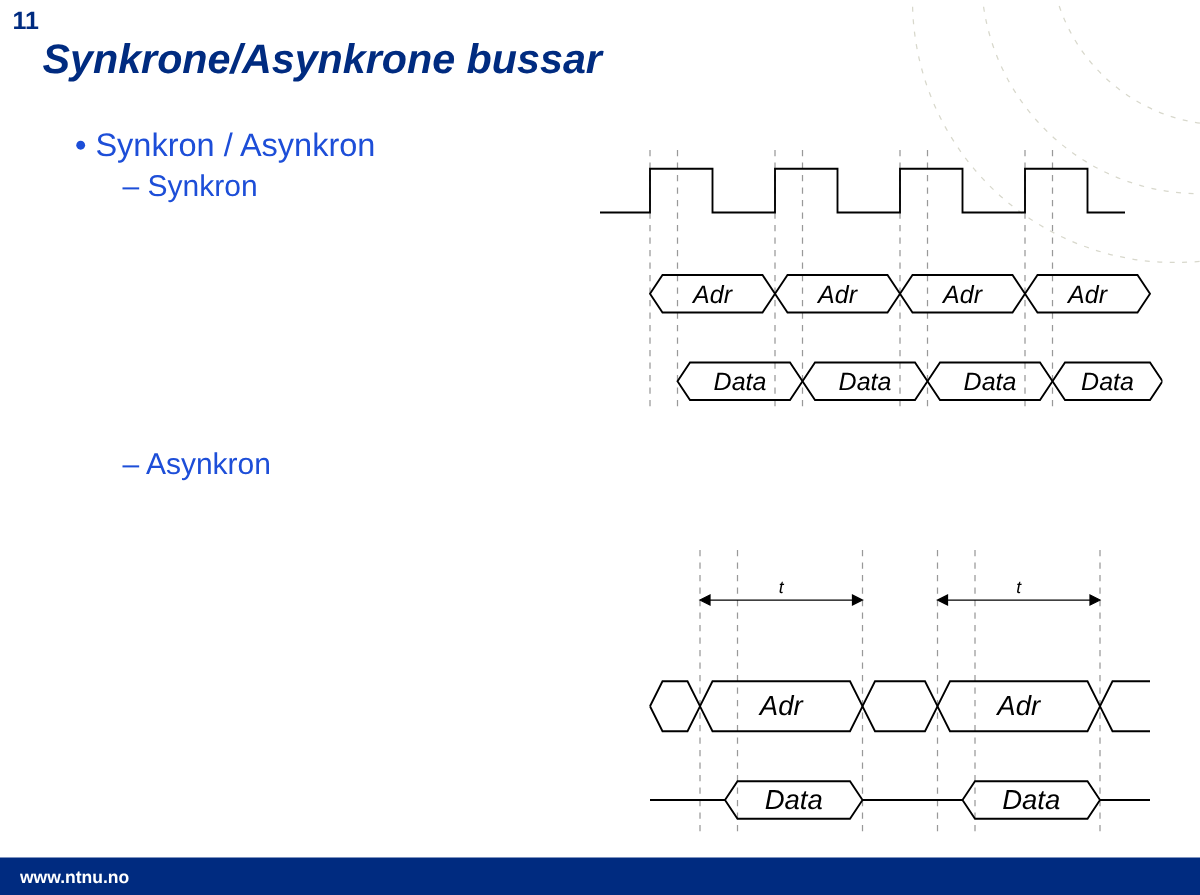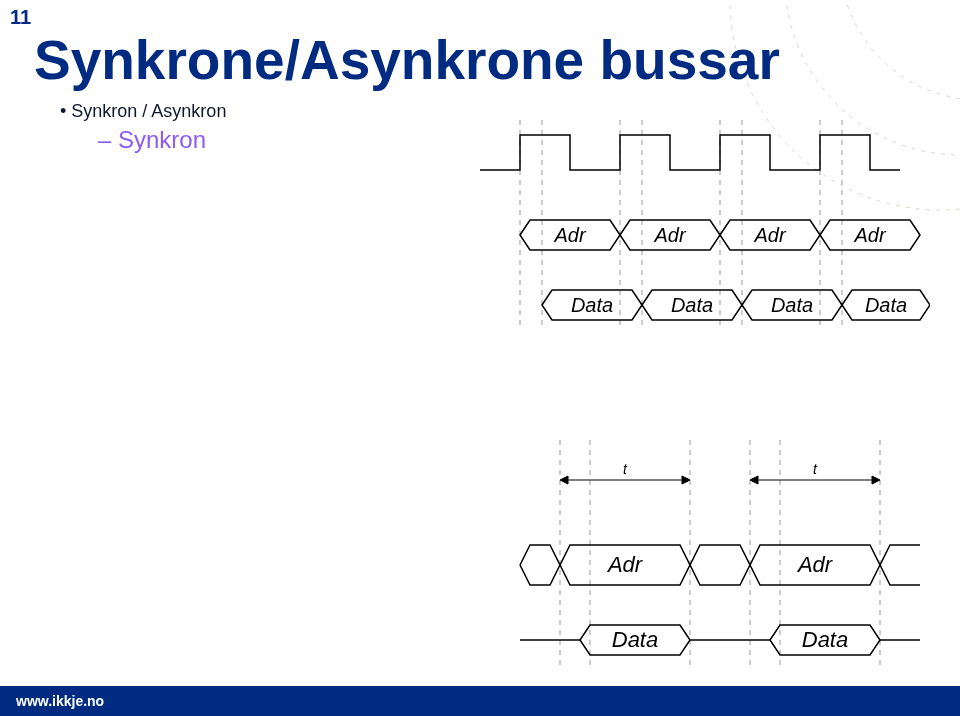--- a/index.html
+++ b/index.html
@@ -16,42 +16,43 @@
     top: 6px;
     left: 10px;
     font-size: 20px;
     color: #002b80;
     font-weight: bold;
   }
   .title {
     position: absolute;
     top: 28px;
     left: 34px;
-    font-size: 55px;
+    font-size: 33px;
     font-weight: bold;
     color: #002b80;
+    font-style: italic;
   }
   .content {
     position: absolute;
     top: 95px;
     left: 40px;
     width: 880px;
   }
   .bullet-l1 {
-    font-size: 18px;
-    color: #0f172a;
+    font-size: 26px;
+    color: #1d4ed8;
     margin-left: 20px;
     margin-top: 6px;
   }
   .bullet-l1::before {
     content: "• ";
   }
   .bullet-l2 {
     font-size: 24px;
-    color: #8b5cf6;
+    color: #1d4ed8;
     margin-left: 58px;
     margin-top: 4px;
   }
   .bullet-l2::before {
     content: "– ";
   }
   .bullet-l3 {
     font-size: 20px;
     color: #000;
     margin-left: 104px;
@@ -103,20 +104,21 @@
 </svg>
 </div>
 
 <div class="page-number">11</div>
 <div class="title">Synkrone/Asynkrone bussar</div>
 
 <div class="content">
   <div class="bullet-l1">Synkron / Asynkron</div>
   <div class="bullet-l2">Synkron</div>
   <div style="height:190px"></div>
+  <div class="bullet-l2">Asynkron</div>
 </div>
 
 <div class="diagram sync-diagram">
 <svg viewBox="0 0 460 210" width="460" height="210">
 
   <g stroke="#999" stroke-width="1" stroke-dasharray="5 5">
     <line x1="50" y1="0" x2="50" y2="210"></line>
     <line x1="72" y1="0" x2="72" y2="210"></line>
     <line x1="150" y1="0" x2="150" y2="210"></line>
     <line x1="172" y1="0" x2="172" y2="210"></line>
@@ -190,14 +192,14 @@
     <line x1="180" y1="200" x2="260" y2="200"></line>
     <path d="M260 200 L270 185 L360 185 L370 200 L360 215 L270 215 Z"></path>
     <line x1="370" y1="200" x2="410" y2="200"></line>
   </g>
   <text x="125" y="207" text-anchor="middle" font-size="22">Data</text>
   <text x="315" y="207" text-anchor="middle" font-size="22">Data</text>
 </svg>
 </div>
 
 <div class="footer">
-  <span>www.ikkje.no</span>
+  <span>www.ntnu.no</span>
 </div>
 
 </body></html>

